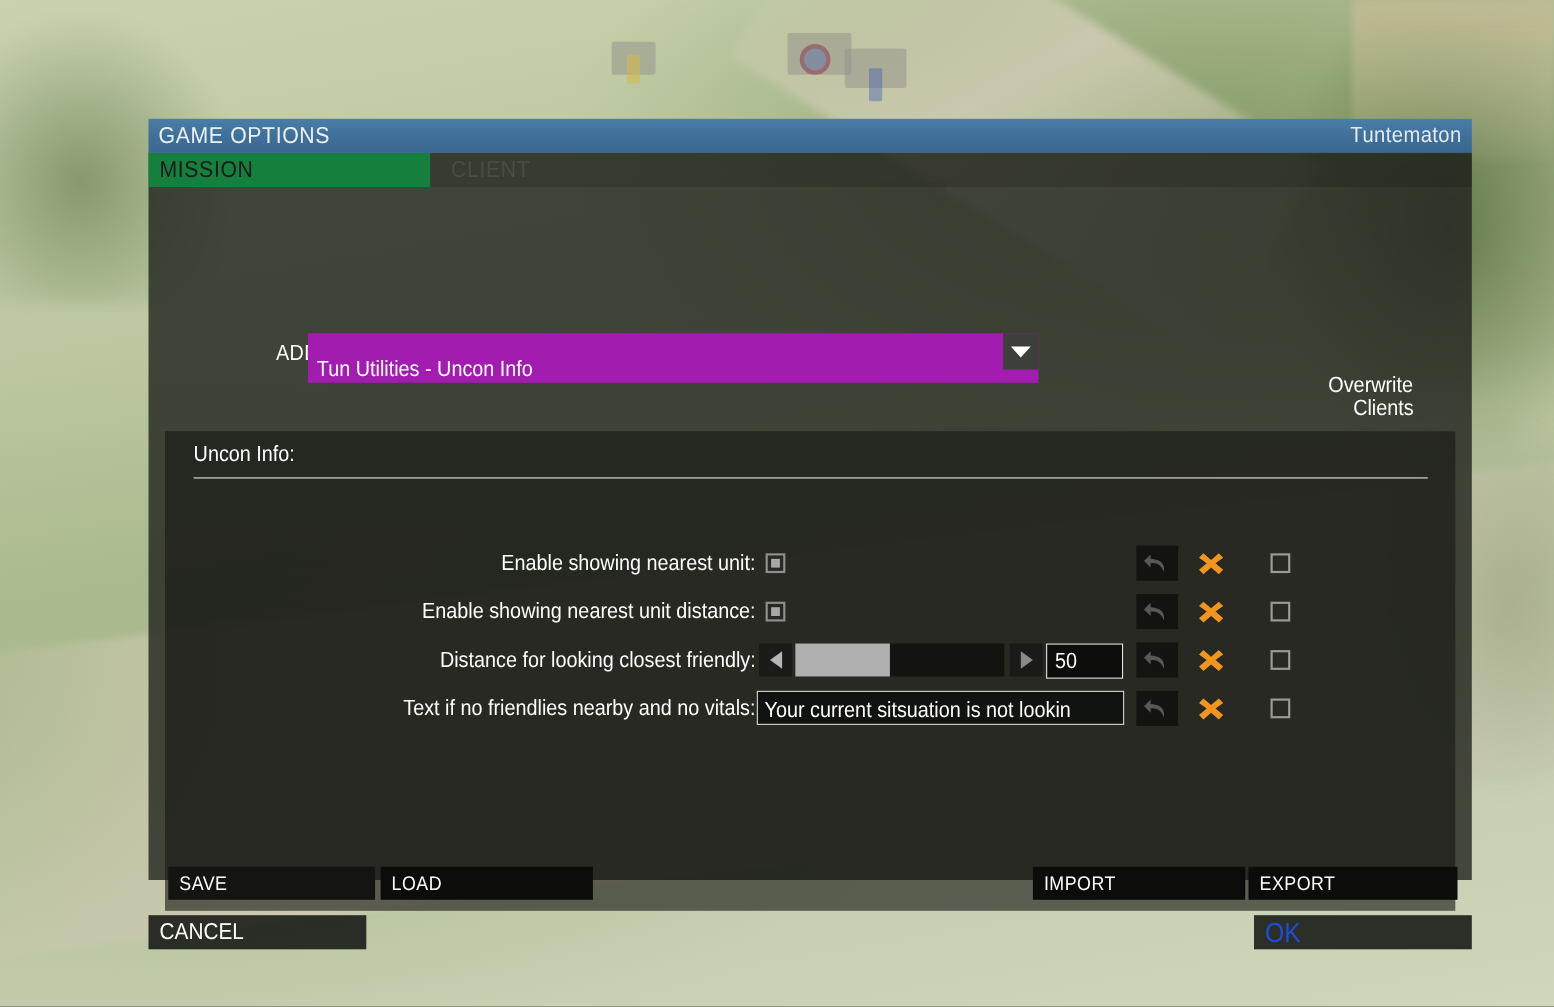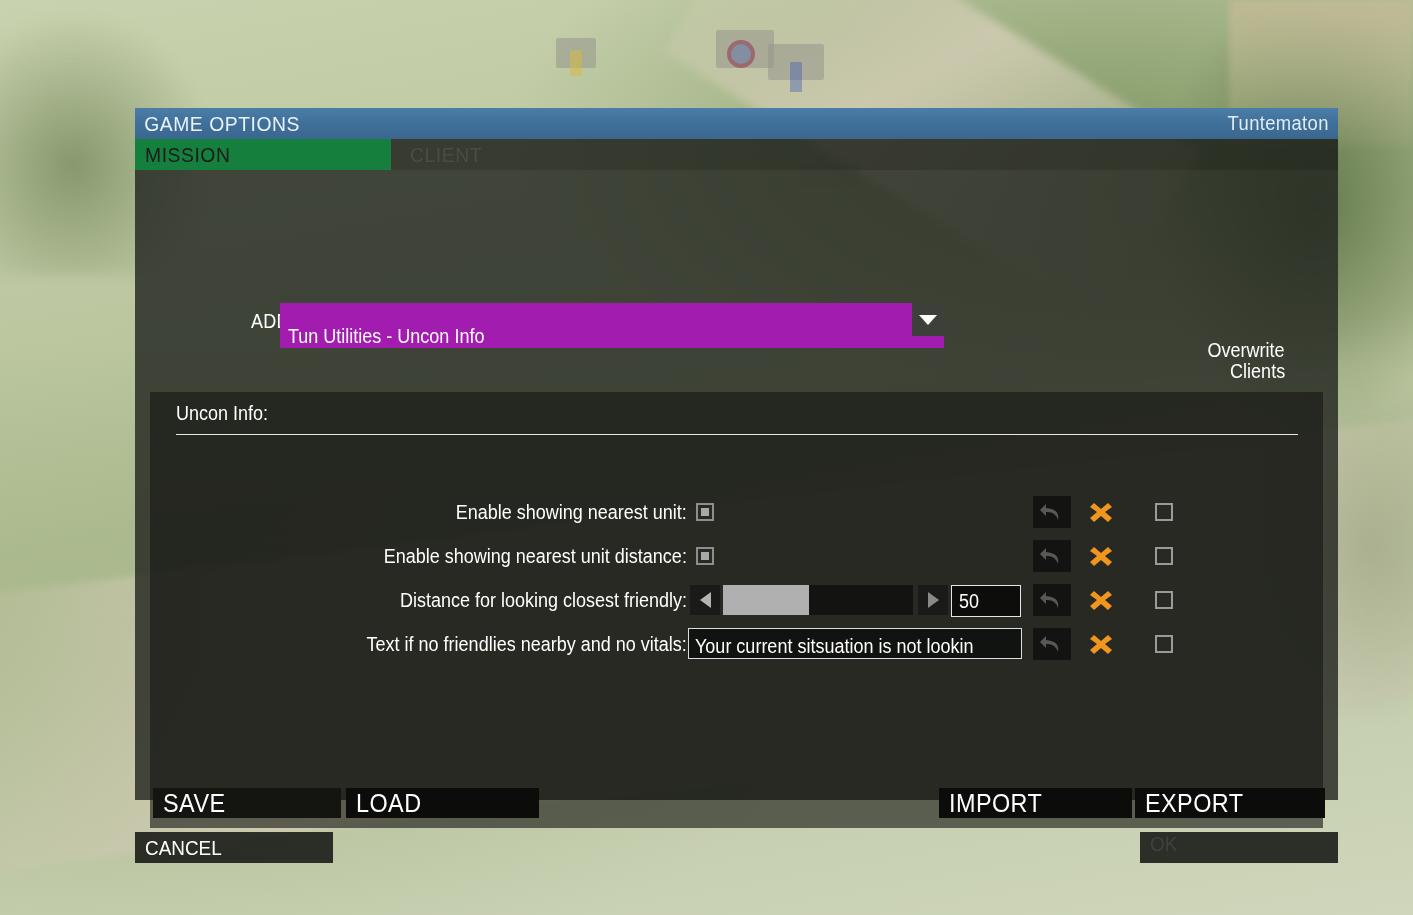--- a/index.html
+++ b/index.html
@@ -220,21 +220,21 @@
   .tedit .v {
     color: #ffffff; font-size: 20px; white-space: nowrap; padding-left: 6px;
     font-family: "Liberation Sans Narrow", "Liberation Sans", sans-serif;
   }
   .tedit .v span { display: inline-block; transform: scaleX(0.9); transform-origin: left center; }
 
   
   .btn {
     position: absolute; height: 30px; background: #0c0d0b;
     display: flex; align-items: center; padding-left: 10px;
-    color: #ffffff; font-size: 26px; letter-spacing: 0.5px;
+    color: #ffffff; font-size: 18px; letter-spacing: 0.5px;
     font-family: "Liberation Sans Narrow", "Liberation Sans", sans-serif;
   }
   .btn span { display: inline-block; transform: scaleX(0.9); transform-origin: left center; }
   #btn-save { left: 18px; top: 618px; width: 188px; background: #141511; }
   #btn-load { left: 211px; top: 618px; width: 193px; }
   #btn-import { left: 804px; top: 618px; width: 193px; }
   #btn-export { left: 1000px; top: 618px; width: 190px; }
 
   
   #footer {
@@ -243,22 +243,22 @@
   #btn-cancel {
     position: absolute; left: 0px; top: 5px; width: 198px; height: 31px;
     background: rgba(22,24,20,0.88);
     display: flex; align-items: center; padding-left: 10px;
     color: #ffffff; font-size: 21px;
     font-family: "Liberation Sans Narrow", "Liberation Sans", sans-serif;
   }
   #btn-ok {
     position: absolute; left: 1005px; top: 5px; width: 198px; height: 31px;
     background: rgba(22,24,20,0.88);
-    display: flex; align-items: flex-start; padding-left: 10px;
-    color: #404040; font-size: 21px;
+    display: flex; align-items: flex-end; padding-left: 10px;
+    color: #1d4ed8; font-size: 25px;
     font-family: "Liberation Sans Narrow", "Liberation Sans", sans-serif;
   }
   #btn-cancel span, #btn-ok span { display: inline-block; transform: scaleX(0.9); transform-origin: left center; }
 </style>
 </head>
 <body>
 
 <div id="bg">
   <div class="treeL"></div>
   <div class="treeR"></div>

